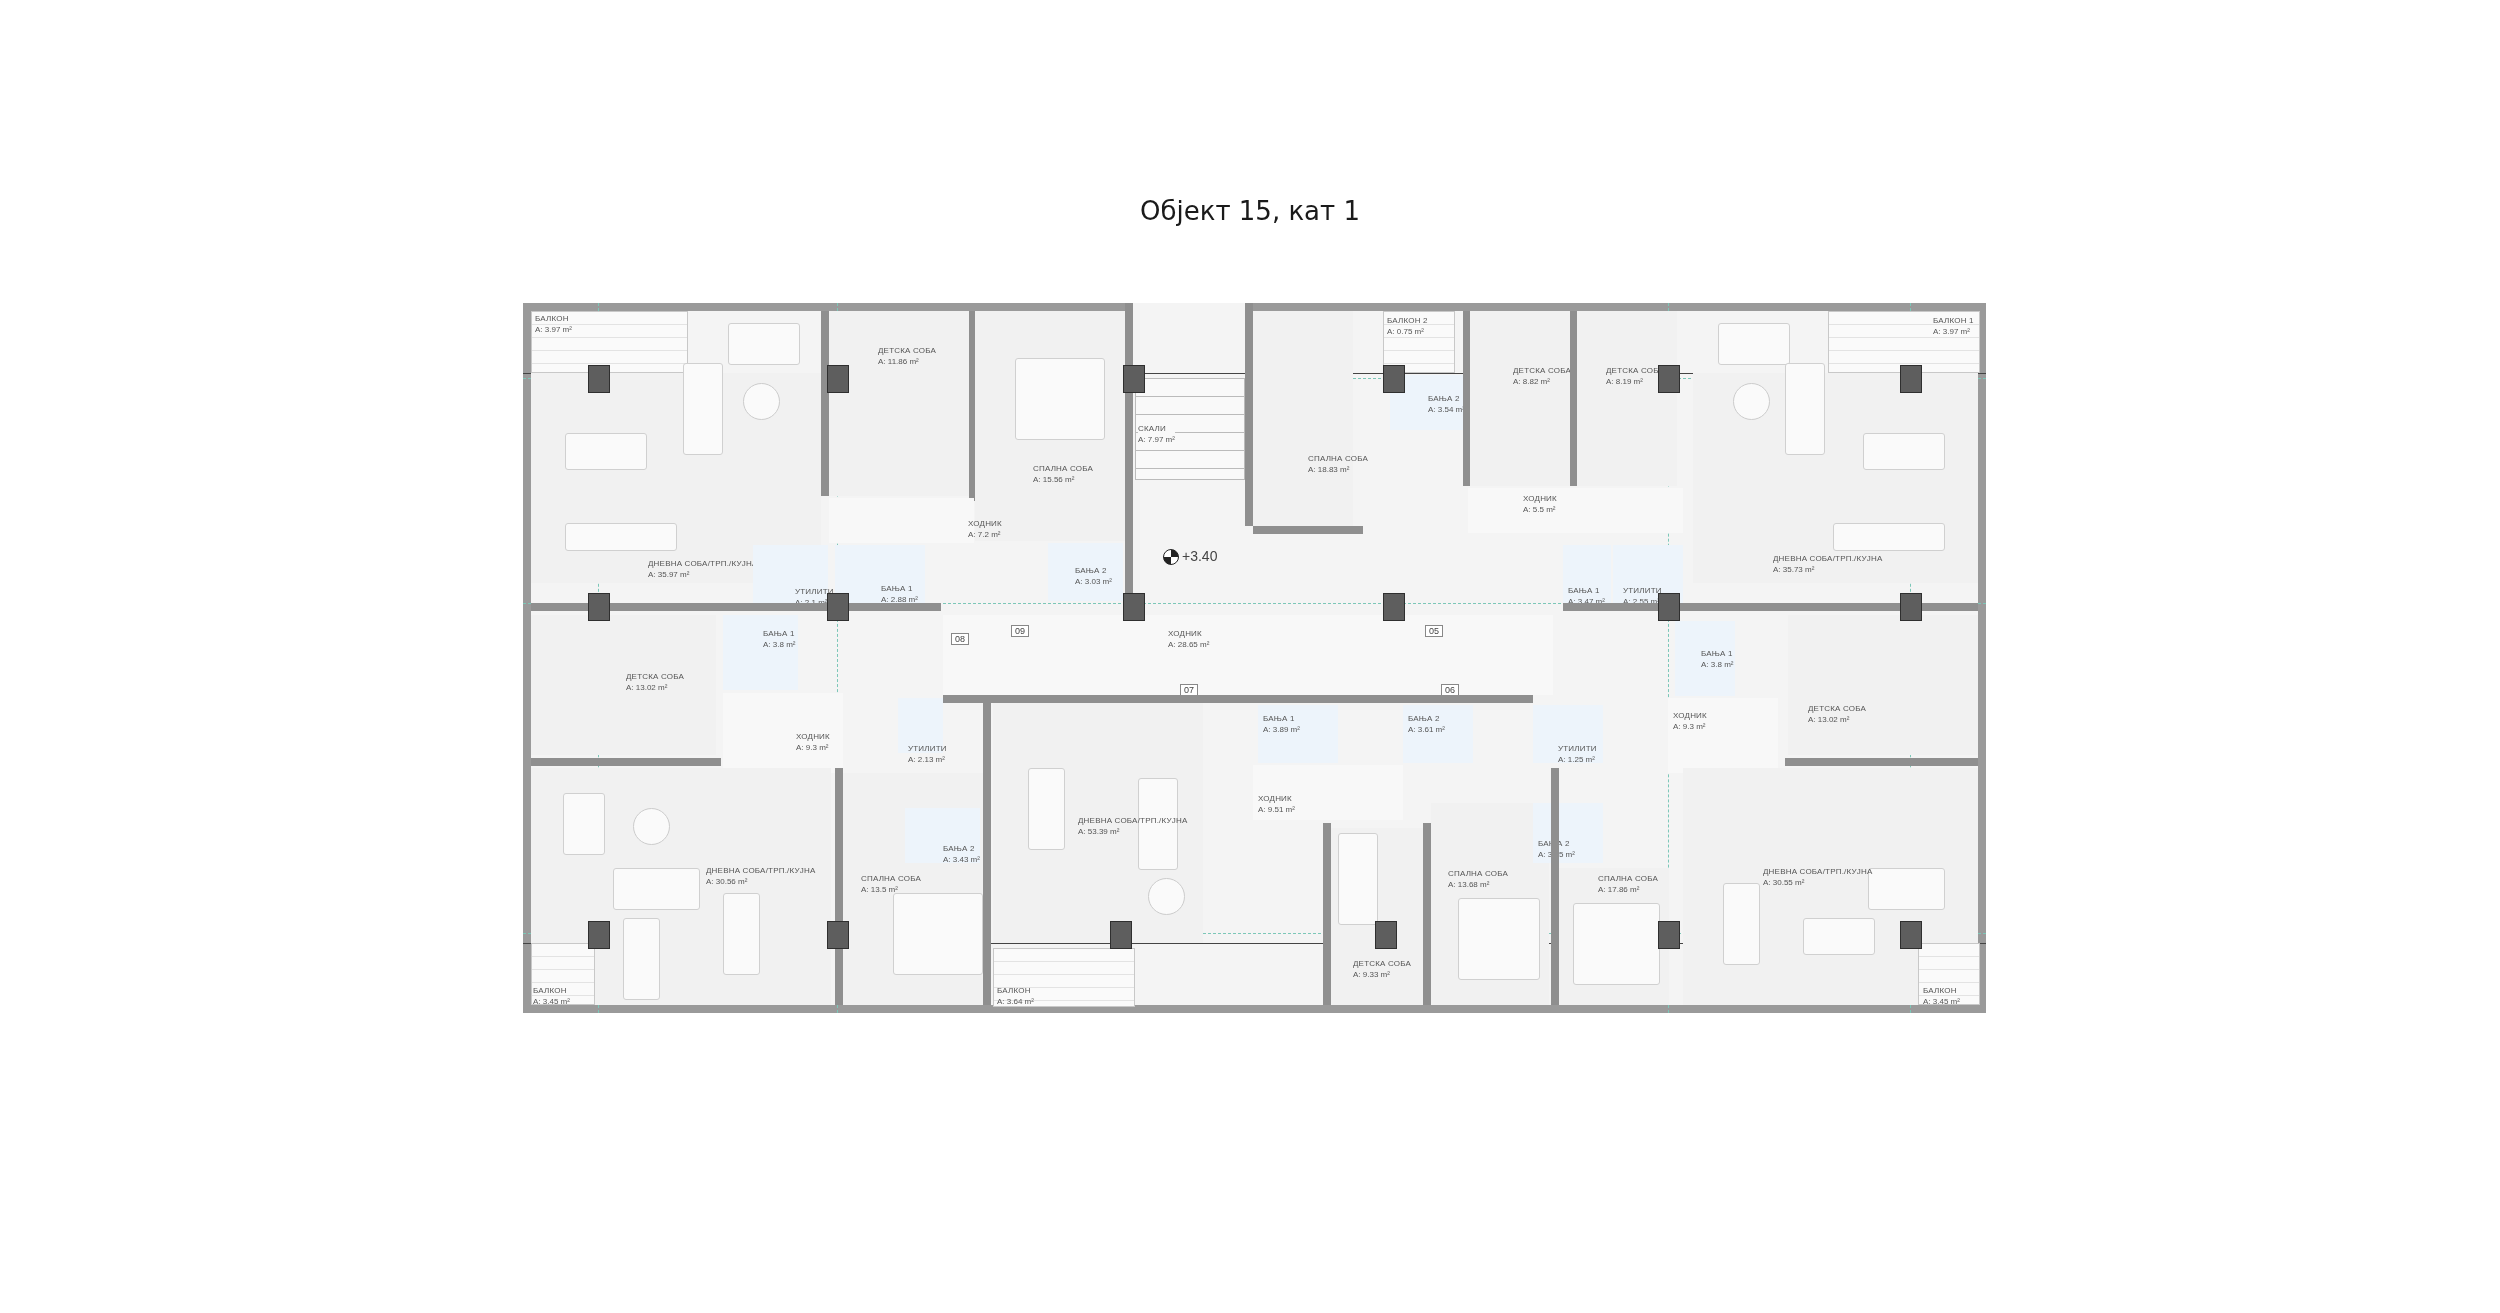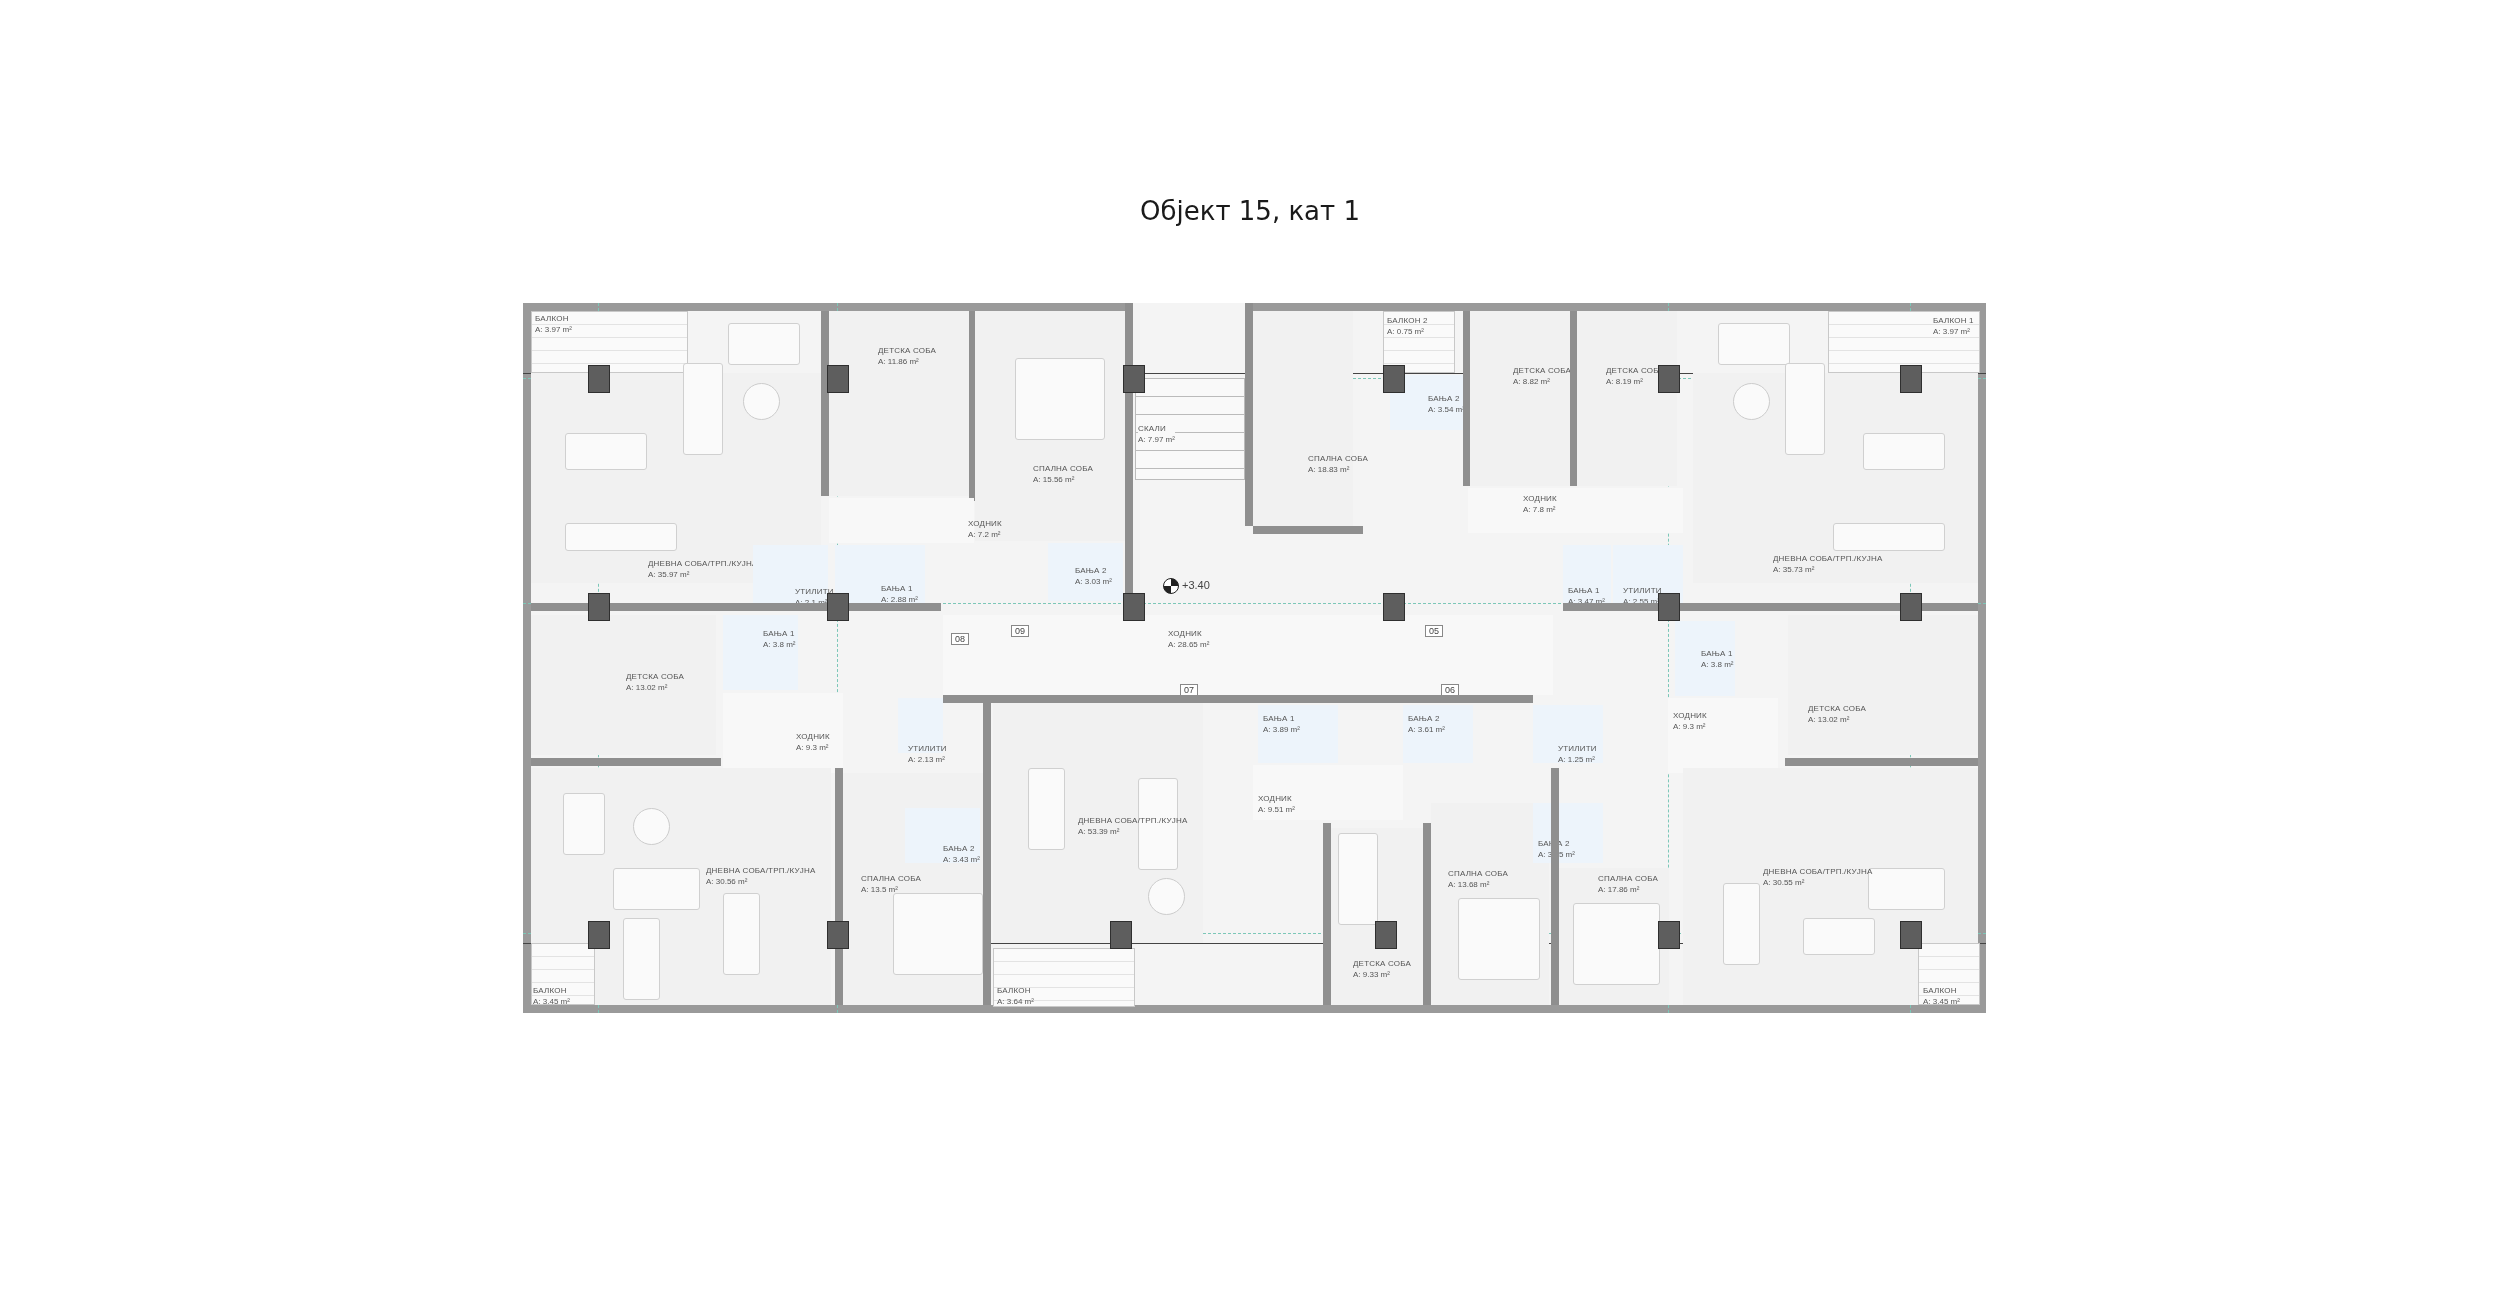--- a/index.html
+++ b/index.html
@@ -16,21 +16,21 @@
   .lbl{position:absolute;font-size:8px;line-height:11px;color:#555;white-space:nowrap;}
   .lbl .n{display:block;text-transform:uppercase;letter-spacing:0.2px;}
   .lbl .a{display:block;}
   .axis-h{position:absolute;height:0;border-top:1px dashed #7cc7b8;}
   .axis-v{position:absolute;width:0;border-left:1px dashed #7cc7b8;}
   .cut{position:absolute;height:0;border-top:1.5px solid #444;}
   .door{position:absolute;font-size:9px;border:1px solid #888;background:#fff;padding:0 3px;color:#444;}
   .fur{position:absolute;border:1px solid #d0d0d0;background:#fafafa;border-radius:3px;}
   .circle{position:absolute;border:1px solid #ccc;border-radius:50%;background:#fafafa;}
   .stair{position:absolute;background:repeating-linear-gradient(#f9f9f9 0 17px,#bbb 17px 18px);border:1px solid #bbb;}
-  .level{position:absolute;font-size:11px;color:#444;margin-top:30px;}
+  .level{position:absolute;font-size:14px;color:#444;}
   .level .mark{display:inline-block;width:14px;height:14px;border-radius:50%;background:conic-gradient(#222 0 25%,#fff 25% 50%,#222 50% 75%,#fff 75%);border:1px solid #222;vertical-align:middle;margin-right:3px;}
 </style>
 </head>
 <body>
 
 <div class="title">Објект 15, кат 1</div>
 
 <div class="plan">
 
   <div class="ow" style="left:0;top:0;width:610px;height:8px"></div>
@@ -131,21 +131,21 @@
     </div>
   <div class="wall" style="left:1047px;top:8px;width:7px;height:175px"></div>
   <div class="room" style="left:1054px;top:8px;width:100px;height:175px"></div>
   <div class="lbl" style="left:1083px;top:62px">
       <span class="n">ДЕТСКА СОБА 2</span>
       <span class="a">A: 8.19 m²</span>
     </div>
   <div class="room corr" style="left:945px;top:185px;width:215px;height:45px"></div>
   <div class="lbl" style="left:1000px;top:190px">
       <span class="n">ХОДНИК</span>
-      <span class="a">A: 7.8 m²</span>
+      <span class="a">A: 5.5 m²</span>
     </div>
   <div class="room balc" style="left:1305px;top:8px;width:150px;height:60px"></div>
   <div class="lbl" style="left:1410px;top:12px">
       <span class="n">БАЛКОН 1</span>
       <span class="a">A: 3.97 m²</span>
     </div>
   <div class="room" style="left:1170px;top:70px;width:285px;height:210px"></div>
   <div class="fur" style="left:1195px;top:20px;width:70px;height:40px"></div>
   <div class="fur" style="left:1262px;top:60px;width:38px;height:90px"></div>
   <div class="circle" style="left:1210px;top:80px;width:35px;height:35px"></div>

